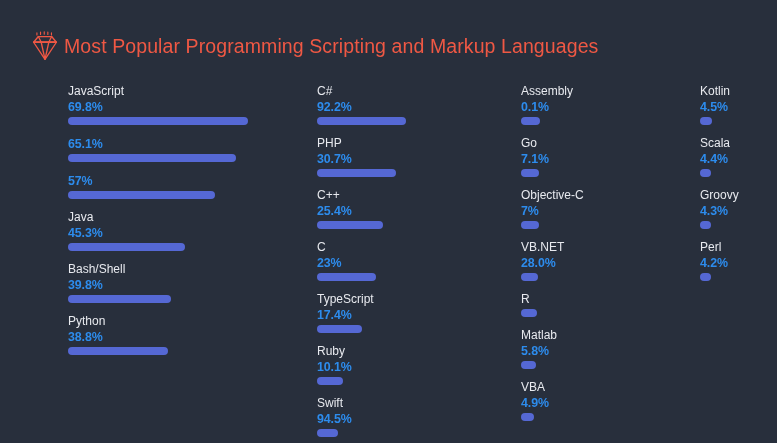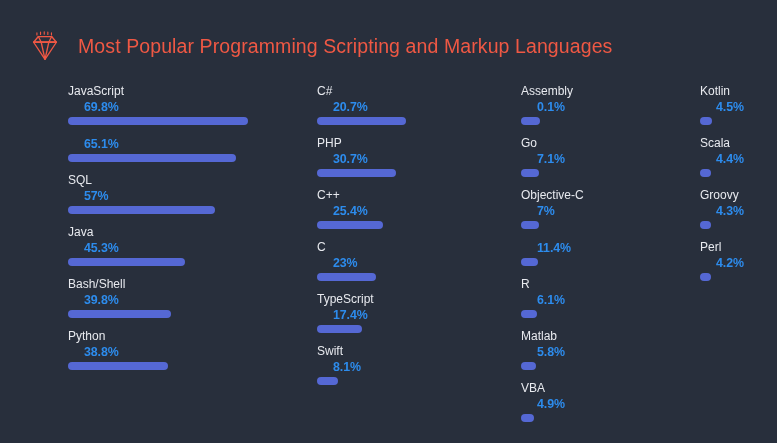--- a/index.html
+++ b/index.html
@@ -21,21 +21,20 @@
     box-sizing: border-box;
   }
 
   
   .header {
     position: absolute;
     left: 26px;
     top: 28px;
     display: flex;
     align-items: center;
-    gap: 14px;
   }
   .gem-icon {
     width: 38px;
     height: 38px;
     display: block;
     flex: 0 0 auto;
   }
   .chart-title {
     color: #ef5844;
     font-size: 19.5px;
@@ -72,21 +71,20 @@
     line-height: 15px;
     white-space: nowrap;
   }
   .lang-pct {
     color: #2d8ced;
     font-size: 12.4px;
     font-weight: 700;
     line-height: 16px;
     letter-spacing: -0.1px;
     white-space: nowrap;
-    margin-left: 16px;
   }
   .bar-track {
     height: 8px;
     margin-top: 2px;
     position: relative;
   }
   .bar-fill {
     height: 8px;
     background: #5568d4;
     border-radius: 4px;
@@ -121,21 +119,20 @@
             <div class="bar-fill" style="width: 180.084px; background: rgb(85, 104, 212);"></div>
           </div>
         </div>
         <div class="lang-item">
           <div class="lang-pct">65.1%</div>
           <div class="bar-track">
             <div class="bar-fill" style="width: 167.958px; background: rgb(85, 104, 212);"></div>
           </div>
         </div>
         <div class="lang-item">
-          <div class="lang-name">SQL</div>
           <div class="lang-pct">57%</div>
           <div class="bar-track">
             <div class="bar-fill" style="width: 147.06px; background: rgb(85, 104, 212);"></div>
           </div>
         </div>
         <div class="lang-item">
           <div class="lang-name">Java</div>
           <div class="lang-pct">45.3%</div>
           <div class="bar-track">
             <div class="bar-fill" style="width: 116.874px; background: rgb(85, 104, 212);"></div>
@@ -152,21 +149,21 @@
           <div class="lang-name">Python</div>
           <div class="lang-pct">38.8%</div>
           <div class="bar-track">
             <div class="bar-fill" style="width: 100.104px; background: rgb(85, 104, 212);"></div>
           </div>
         </div>
       </div>
     <div class="column col-1">
         <div class="lang-item">
           <div class="lang-name">C#</div>
-          <div class="lang-pct">20.7%</div>
+          <div class="lang-pct">92.2%</div>
           <div class="bar-track">
             <div class="bar-fill" style="width: 88.752px; background: rgb(85, 104, 212);"></div>
           </div>
         </div>
         <div class="lang-item">
           <div class="lang-name">PHP</div>
           <div class="lang-pct">30.7%</div>
           <div class="bar-track">
             <div class="bar-fill" style="width: 79.206px; background: rgb(85, 104, 212);"></div>
           </div>
@@ -186,22 +183,29 @@
           </div>
         </div>
         <div class="lang-item">
           <div class="lang-name">TypeScript</div>
           <div class="lang-pct">17.4%</div>
           <div class="bar-track">
             <div class="bar-fill" style="width: 44.892px; background: rgb(85, 104, 212);"></div>
           </div>
         </div>
         <div class="lang-item">
+          <div class="lang-name">Ruby</div>
+          <div class="lang-pct">10.1%</div>
+          <div class="bar-track">
+            <div class="bar-fill" style="width: 26.058px; background: rgb(85, 104, 212);"></div>
+          </div>
+        </div>
+        <div class="lang-item">
           <div class="lang-name">Swift</div>
-          <div class="lang-pct">8.1%</div>
+          <div class="lang-pct">94.5%</div>
           <div class="bar-track">
             <div class="bar-fill" style="width: 20.898px; background: rgb(85, 104, 212);"></div>
           </div>
         </div>
       </div>
     <div class="column col-2">
         <div class="lang-item">
           <div class="lang-name">Assembly</div>
           <div class="lang-pct">0.1%</div>
           <div class="bar-track">
@@ -216,28 +220,28 @@
           </div>
         </div>
         <div class="lang-item">
           <div class="lang-name">Objective-C</div>
           <div class="lang-pct">7%</div>
           <div class="bar-track">
             <div class="bar-fill" style="width: 18.06px; background: rgb(85, 104, 212);"></div>
           </div>
         </div>
         <div class="lang-item">
-          <div class="lang-pct">11.4%</div>
+          <div class="lang-name">VB.NET</div>
+          <div class="lang-pct">28.0%</div>
           <div class="bar-track">
             <div class="bar-fill" style="width: 17.286px; background: rgb(85, 104, 212);"></div>
           </div>
         </div>
         <div class="lang-item">
           <div class="lang-name">R</div>
-          <div class="lang-pct">6.1%</div>
           <div class="bar-track">
             <div class="bar-fill" style="width: 15.738px; background: rgb(85, 104, 212);"></div>
           </div>
         </div>
         <div class="lang-item">
           <div class="lang-name">Matlab</div>
           <div class="lang-pct">5.8%</div>
           <div class="bar-track">
             <div class="bar-fill" style="width: 14.964px; background: rgb(85, 104, 212);"></div>
           </div>

